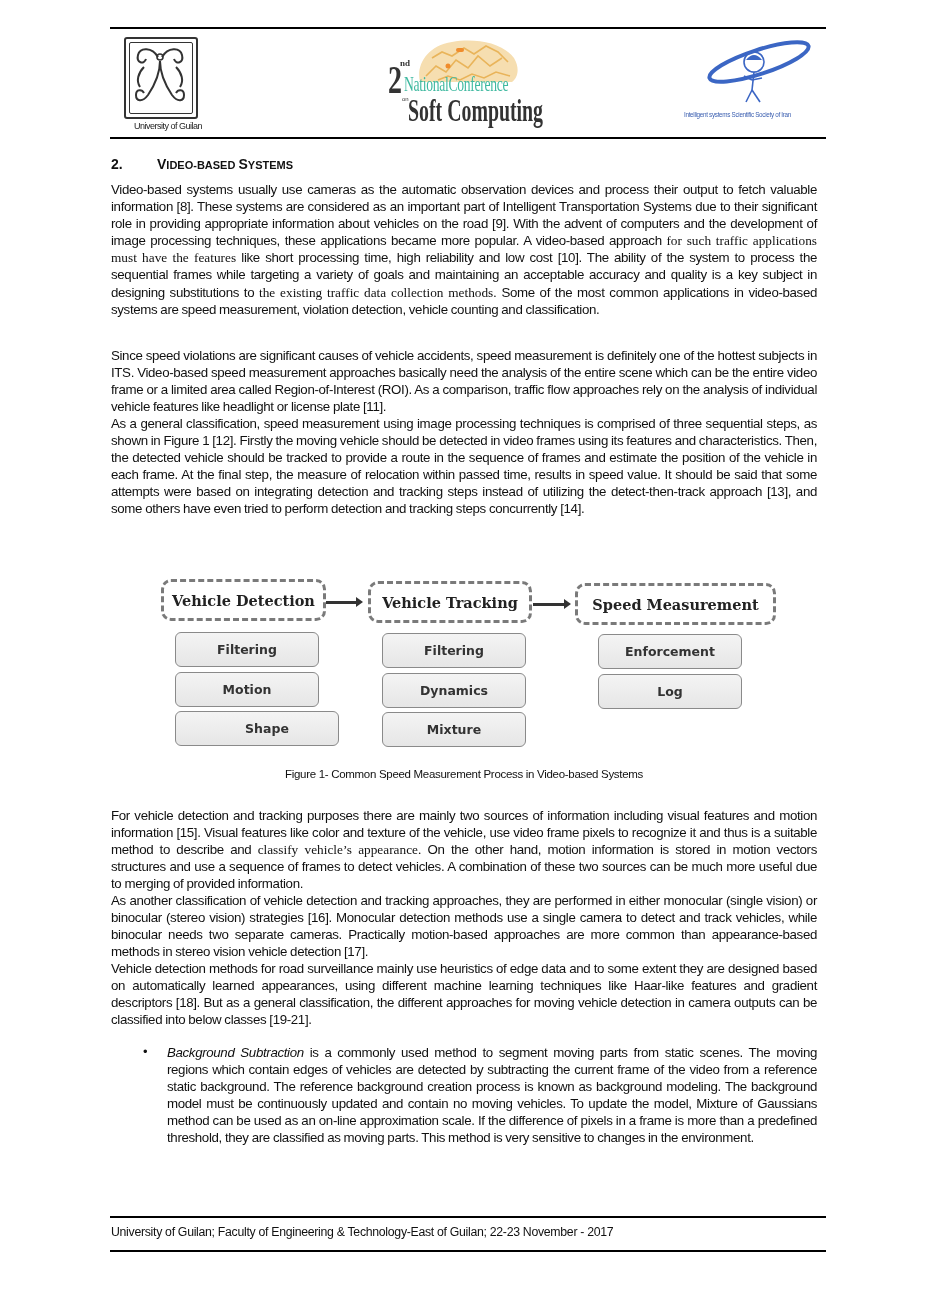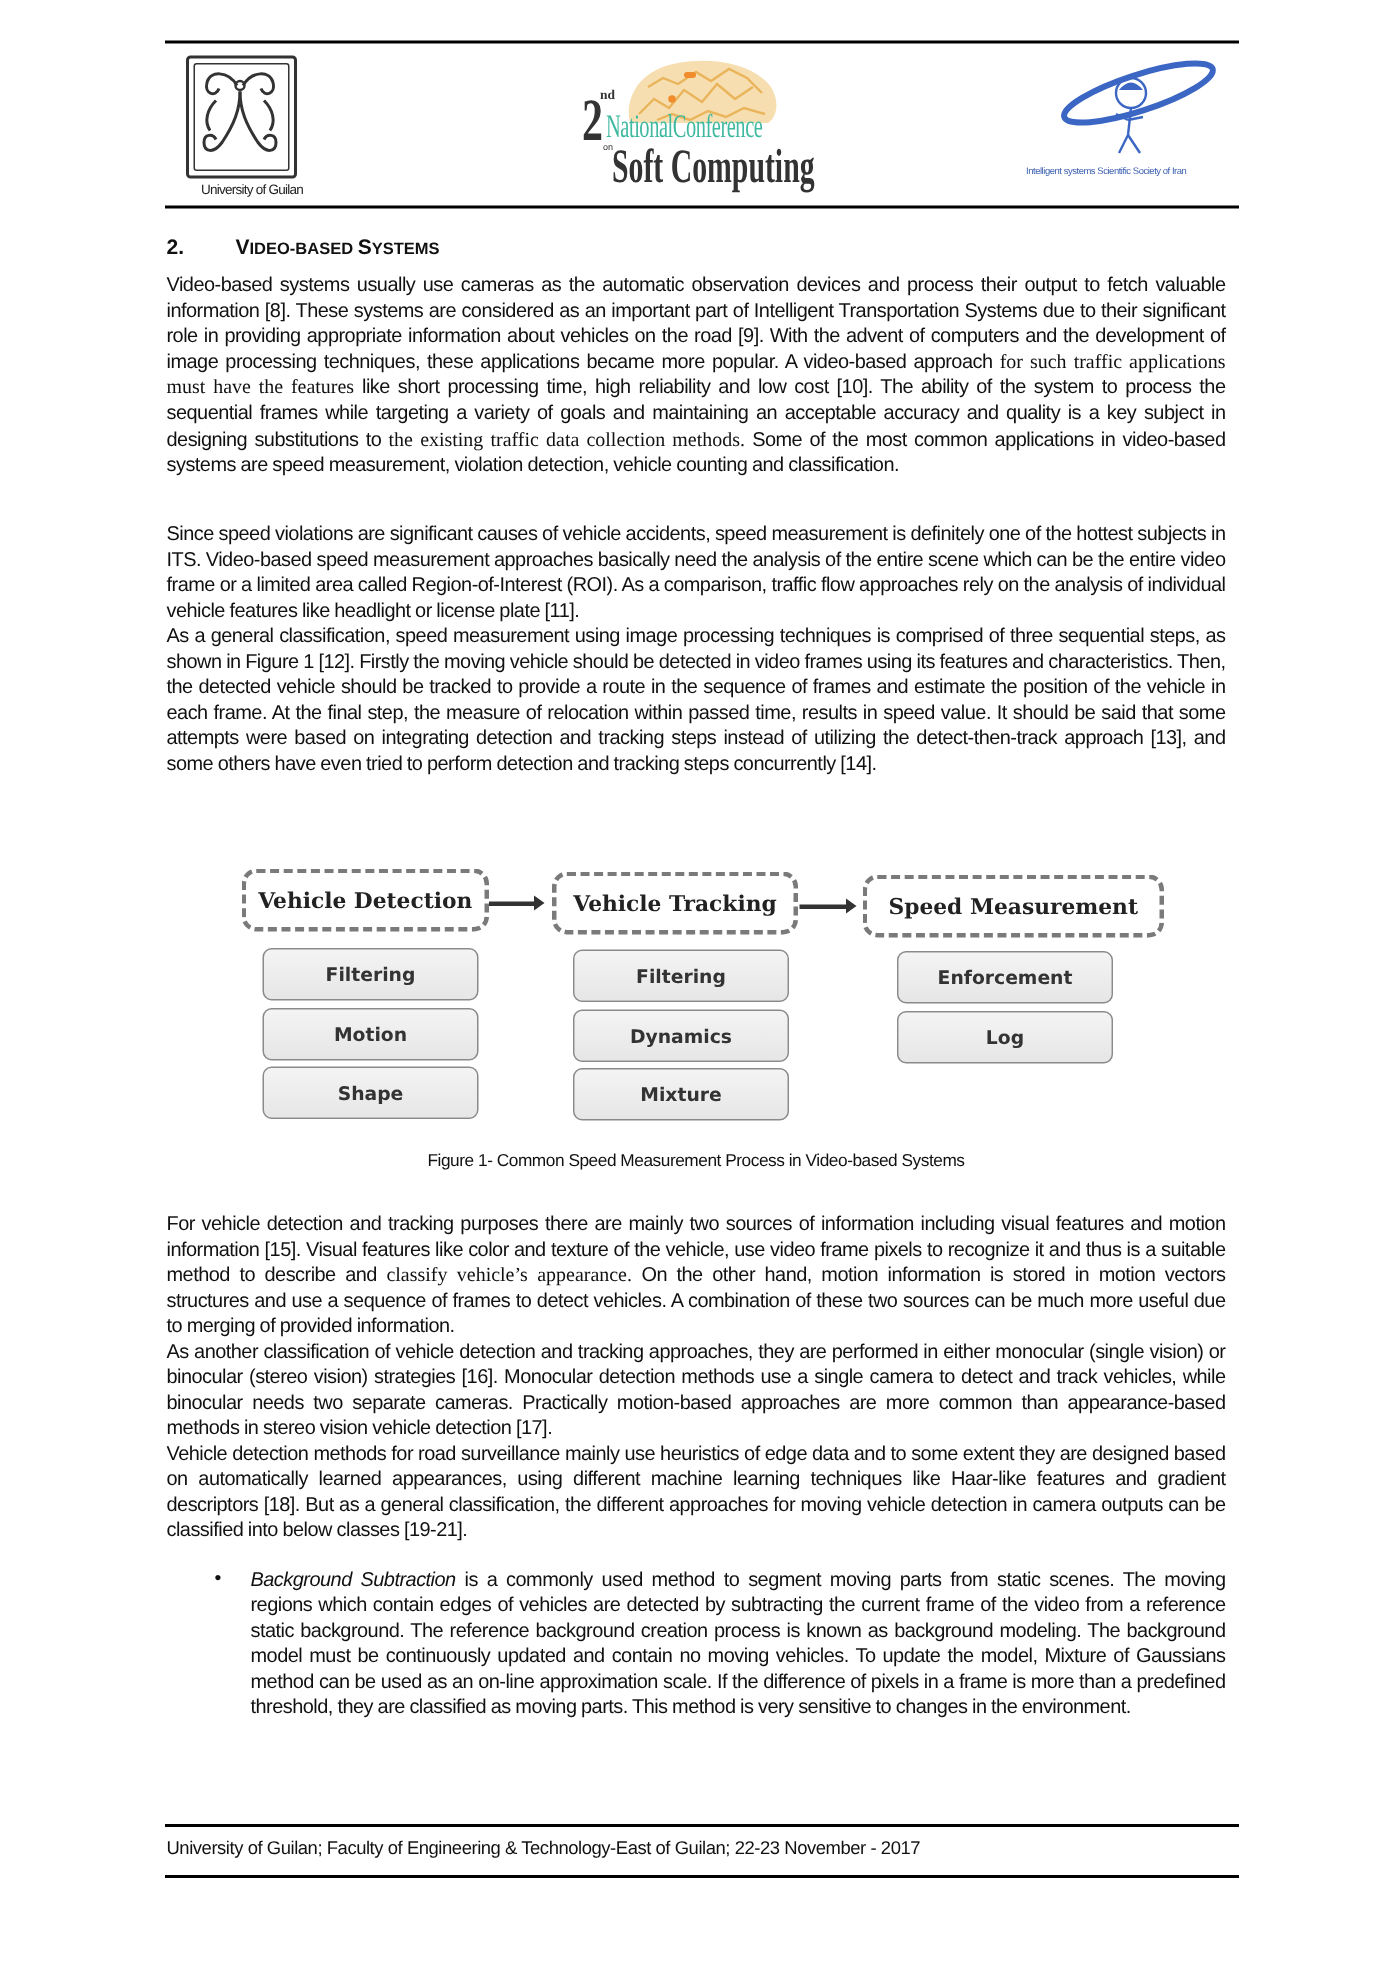--- a/index.html
+++ b/index.html
@@ -146,21 +146,21 @@
 
 <div class="diagram">
   <div class="stage st1">Vehicle Detection</div>
   <div class="arrow ar1"></div>
   <div class="stage st2">Vehicle Tracking</div>
   <div class="arrow ar2"></div>
   <div class="stage st3">Speed Measurement</div>
 
   <div class="sub" style="left:20px; top:60px;">Filtering</div>
   <div class="sub" style="left:20px; top:100px;">Motion</div>
-  <div class="sub" style="left:20px; top:139px;">Shape</div>
+  <div class="sub" style="left:20px; top:139px;padding-left:20px;">Shape</div>
 
   <div class="sub" style="left:227px; top:61px;">Filtering</div>
   <div class="sub" style="left:227px; top:101px;">Dynamics</div>
   <div class="sub" style="left:227px; top:140px;">Mixture</div>
 
   <div class="sub" style="left:443px; top:62px;">Enforcement</div>
   <div class="sub" style="left:443px; top:102px;">Log</div>
 </div>
 
 <div class="caption">Figure 1- Common Speed Measurement Process in Video-based Systems</div>

